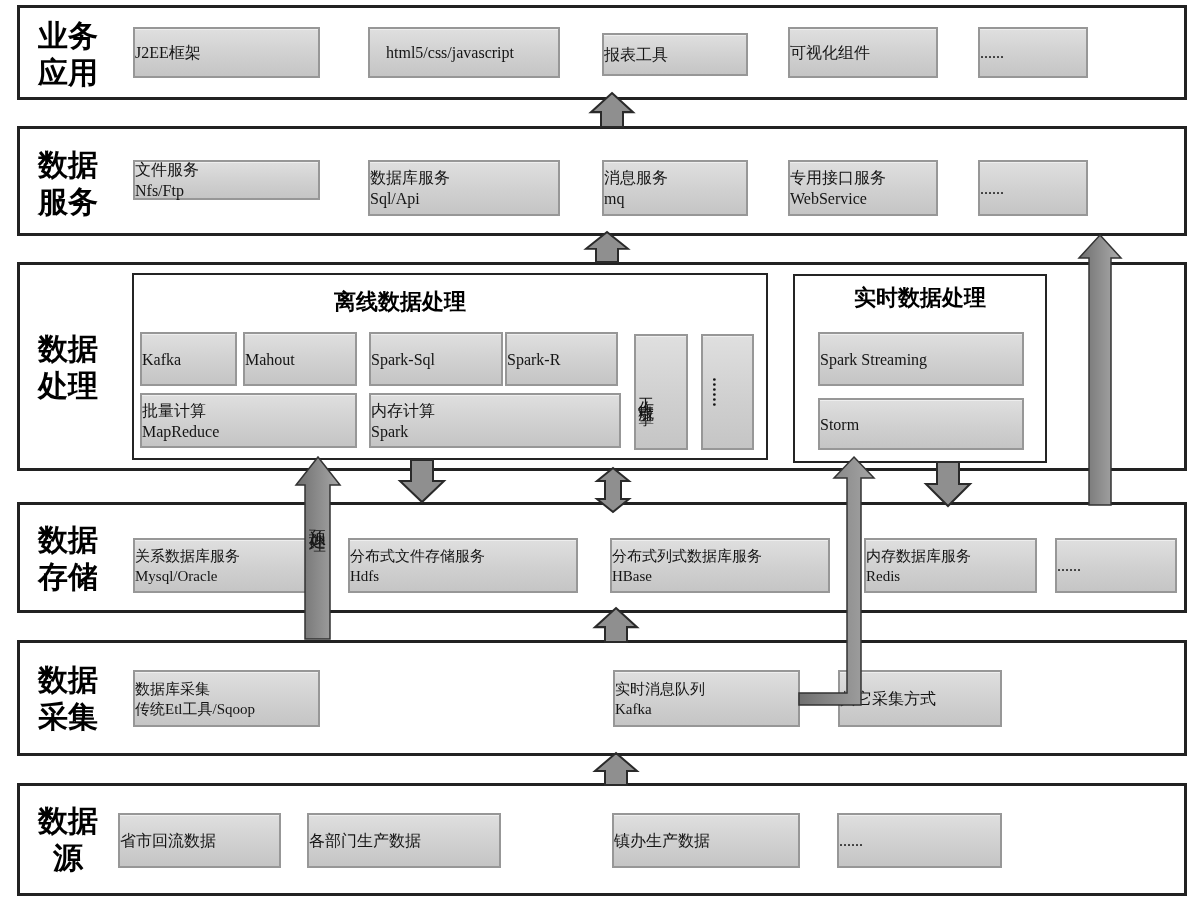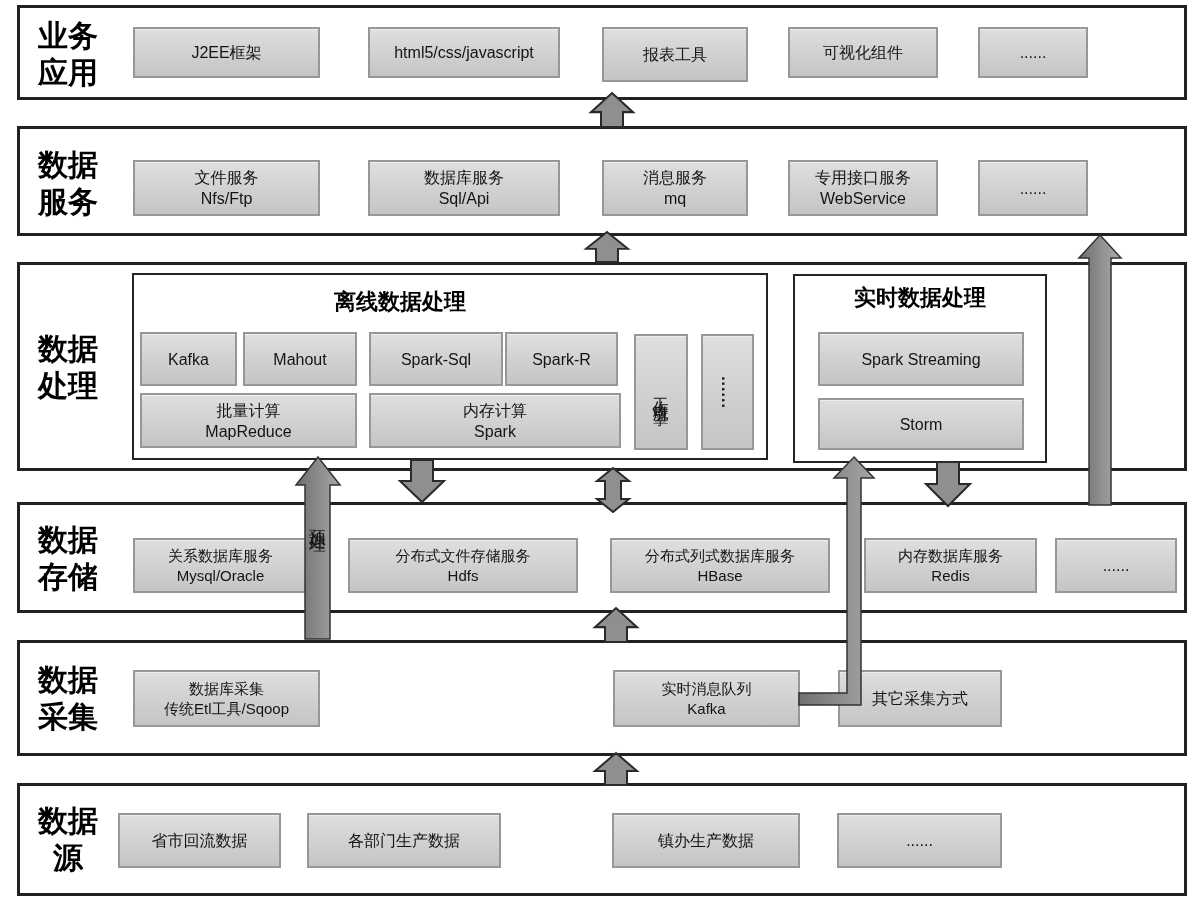--- a/index.html
+++ b/index.html
@@ -6,22 +6,22 @@
   .stage{position:relative;width:1200px;height:900px;background:#fff;overflow:hidden;
          font-family:"Liberation Sans",sans-serif;}
   .band{position:absolute;left:17px;width:1170px;background:#fff;border:3px solid #222;
         box-sizing:border-box;}
   .blabel{position:absolute;left:22px;width:92px;text-align:center;font-weight:bold;
           font-size:30px;line-height:37px;color:#000;}
   .blabel span{display:block;font-family:Liberation Serif, serif;}
   .gbox{position:absolute;box-sizing:border-box;
         background:linear-gradient(180deg,#dfdfdf 0%,#d0d0d0 55%,#c5c5c5 100%);
         border:2px solid #979797;box-shadow:inset 0 1px 0 #eee;
-        display:flex;flex-direction:column;align-items:center;justify-content:center;
-        text-align:center;font-size:16px;line-height:21px;color:#141414;}
+        display:flex;flex-direction:column;align-items:flex-start;justify-content:center;
+        text-align:center;font-size:16px;line-height:21px;color:#141414;font-family:Liberation Serif, serif;}
   .gbox.small{font-size:15px;line-height:20px;}
   .gbox.wrap{padding:0 16px;}
   .gbox.wrap span{overflow-wrap:anywhere;word-break:break-all;}
   .bigbox{position:absolute;box-sizing:border-box;background:#fff;border:2px solid #242424;}
   .btitle{position:absolute;text-align:center;font-weight:bold;font-size:22px;color:#000;}
   .vtext{writing-mode:vertical-rl;text-orientation:upright;letter-spacing:3px;}
   .rot90{transform:rotate(90deg);font-weight:bold;letter-spacing:1px;}
   .arrow{position:absolute;display:block;}
   .pre-label{position:absolute;font-size:17px;color:#161616;z-index:30;}
   svg{overflow:visible;}
@@ -62,31 +62,31 @@
     <span>数据</span>
     <span>源</span>
   </div>
 
   <div class="gbox" style="left:133px;top:27px;width:187px;height:51px">
     <span>J2EE框架</span>
   </div>
   <div class="gbox wrap" style="left:368px;top:27px;width:192px;height:51px">
     <span>html5/css/javascript</span>
   </div>
-  <div class="gbox" style="left:602px;top:27px;width:146px;height:55px">
+  <div class="gbox" style="left:602px;top:33px;width:146px;height:43px">
     <span>报表工具</span>
   </div>
   <div class="gbox" style="left:788px;top:27px;width:150px;height:51px">
     <span>可视化组件</span>
   </div>
   <div class="gbox" style="left:978px;top:27px;width:110px;height:51px">
     <span>......</span>
   </div>
 
-  <div class="gbox" style="left:133px;top:160px;width:187px;height:56px">
+  <div class="gbox" style="left:133px;top:160px;width:187px;height:40px">
     <span>文件服务</span>
     <span>Nfs/Ftp</span>
   </div>
   <div class="gbox" style="left:368px;top:160px;width:192px;height:56px">
     <span>数据库服务</span>
     <span>Sql/Api</span>
   </div>
   <div class="gbox" style="left:602px;top:160px;width:146px;height:56px">
     <span>消息服务</span>
     <span>mq</span>

